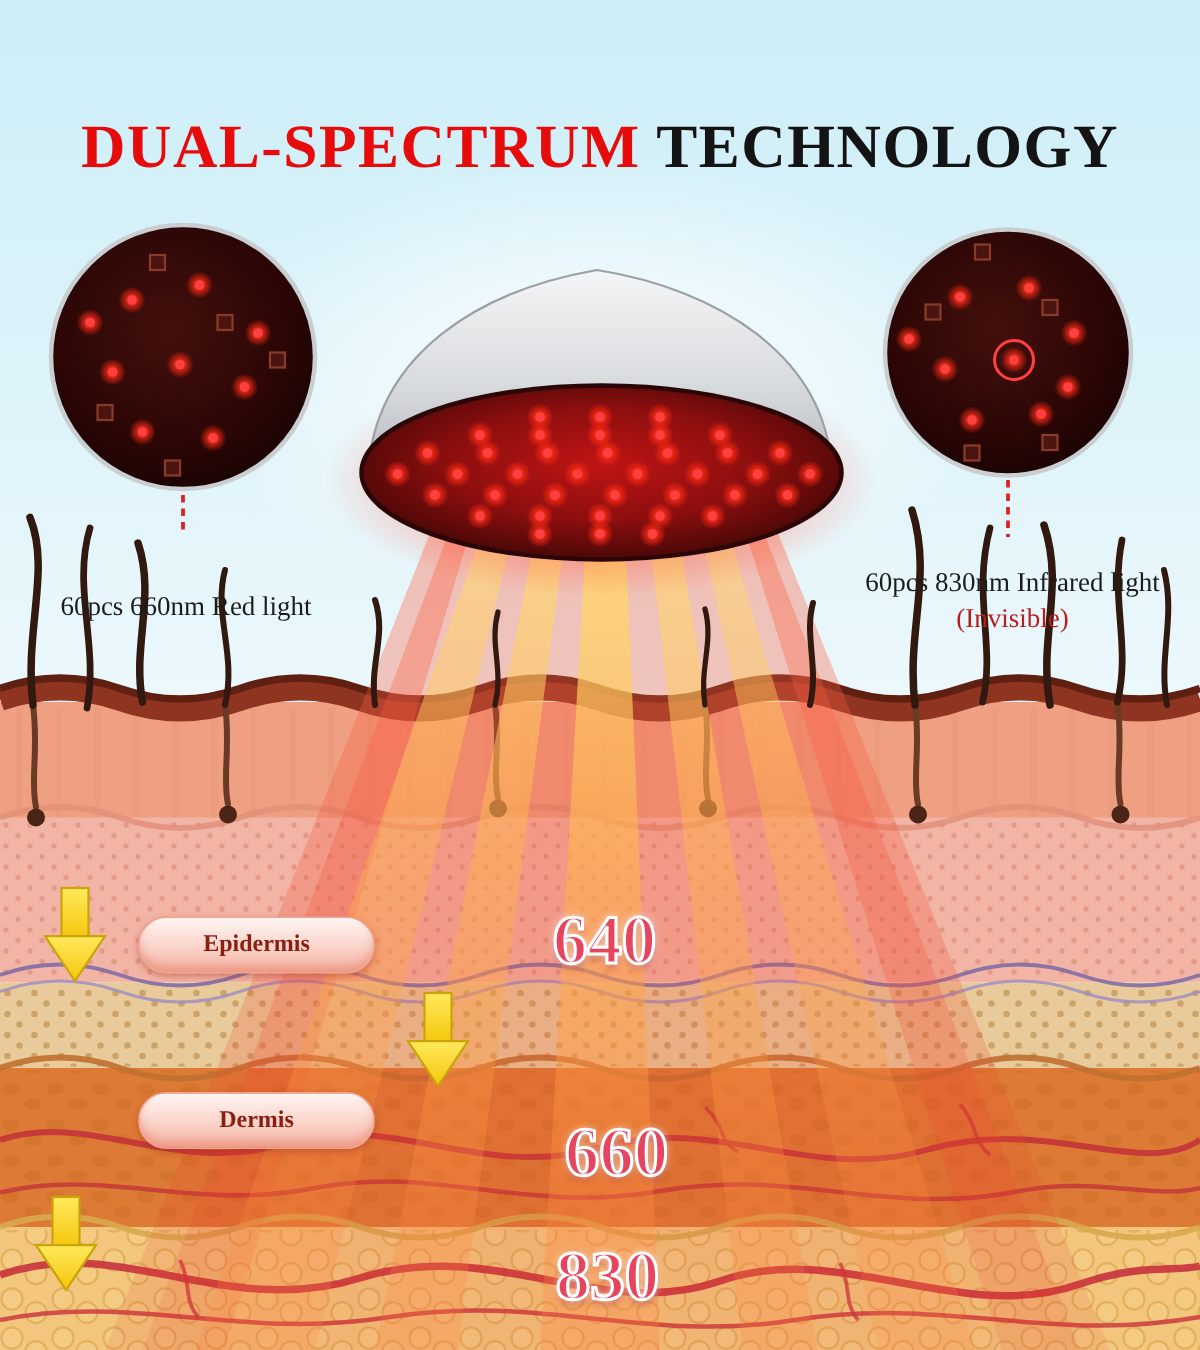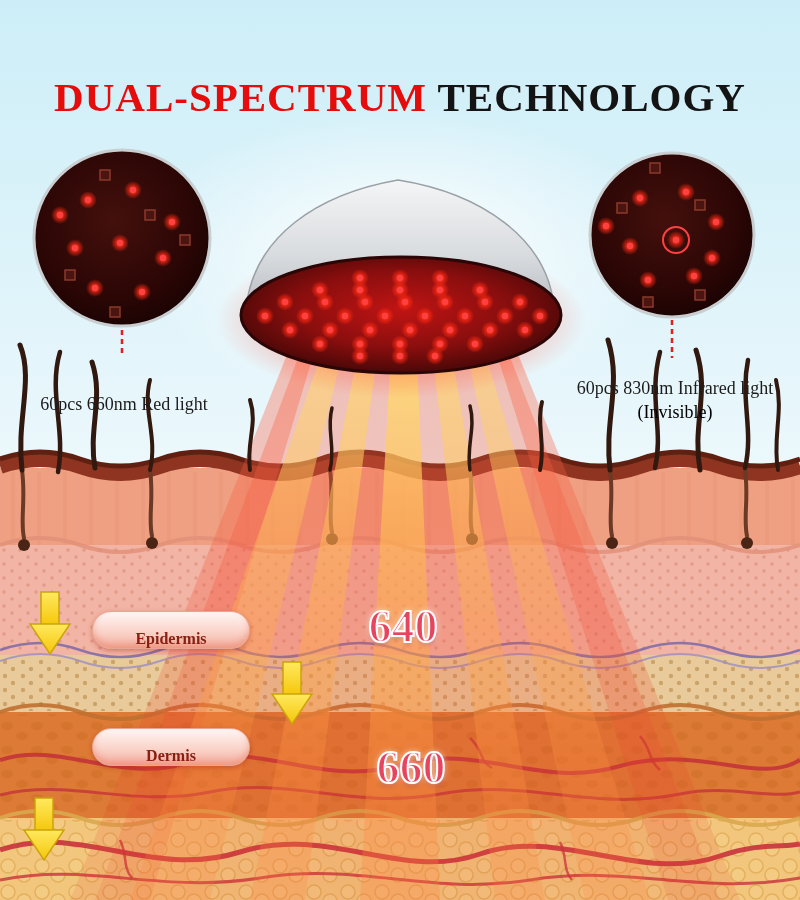--- a/index.html
+++ b/index.html
@@ -13,24 +13,24 @@
   .title{
     left:0;top:46px;width:800px;text-align:center;
     font-size:41px;font-weight:800;letter-spacing:1px;white-space:nowrap;
   }
   .title .t1{color:#e60c0c;}
   .title .t2{color:#141414;}
   
   .callout{font-size:18px;color:#1c1c1c;text-align:center;line-height:1.35;margin-top:32px;}
   .callout-left{left:18px;top:360px;width:212px;}
   .callout-right{left:562px;top:344px;width:226px;}
-  .callout .note{color:#000000;display:block;}
+  .callout .note{color:#b91c1c;display:block;}
   
   .pill{
-    border-radius:999px;display:flex;align-items:flex-end;justify-content:center;
+    border-radius:999px;display:flex;align-items:center;justify-content:center;
     background:linear-gradient(180deg,#fff6f4 0%,#fad3c9 55%,#f3b2a3 100%);
     border:1px solid #e9a593;
     box-shadow:0 2px 5px rgba(160,40,20,.40), inset 0 -4px 6px rgba(235,120,90,.45);
     color:#8a2012;font-weight:700;font-size:16px;text-align:center;line-height:1.05;
   }
   .pill-epidermis{left:92px;top:611px;width:156px;height:36px;}
   .pill-dermis{left:92px;top:728px;width:156px;height:36px;}
   .pill-subcut{left:86px;top:827px;width:164px;height:46px;font-size:14px;padding:0 8px;box-sizing:border-box;}
   
   .wavenum{
@@ -324,14 +324,17 @@
     <span>640</span>
   </div>
 
   <div class="overlay pill pill-dermis">
     <span>Dermis</span>
   </div>
   <div class="overlay wavenum num-660">
     <span>660</span>
   </div>
 
+  <div class="overlay wavenum num-830">
+    <span>830</span>
+  </div>
 
 </div>
 
 </body></html>

